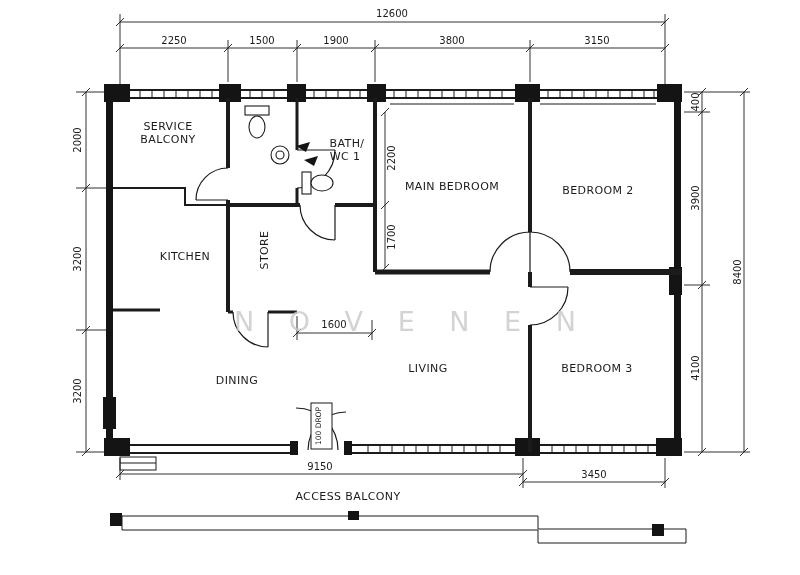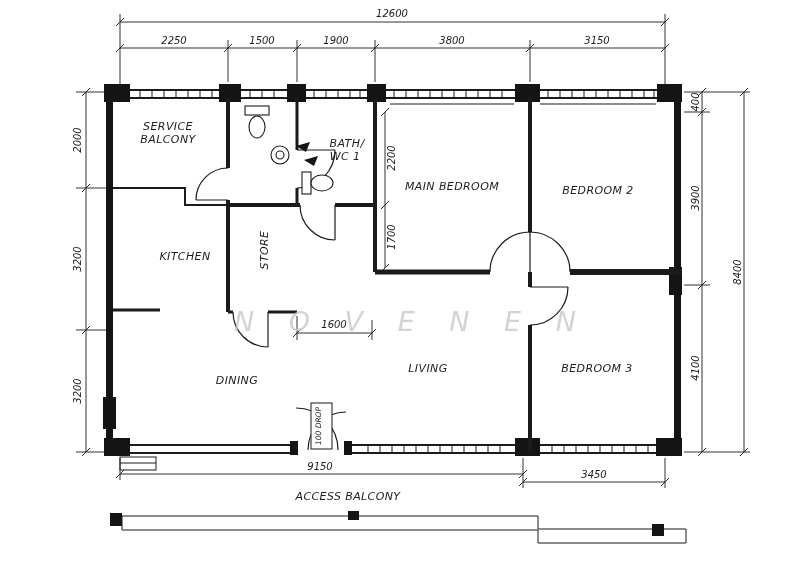--- a/index.html
+++ b/index.html
@@ -1,17 +1,17 @@
 <!DOCTYPE html>
 <html><head>
 <meta charset="utf-8">
 <style>
   html,body{margin:0;padding:0;background:#ffffff;}
   .sheet{position:relative;width:800px;height:575px;background:#ffffff;overflow:hidden;
-         font-family:"DejaVu Sans", sans-serif;font-style:italic;}
+         font-family:"DejaVu Sans", sans-serif;}
   svg{display:block}
   text{fill:#1b1b1b;font-family:"DejaVu Sans", sans-serif;}
   .dim{font-size:10px;}
   .room{font-size:11px;letter-spacing:.4px;}
   .tiny{font-size:7.5px;}
   .wm{font-size:27px;fill:#c9c9c9;letter-spacing:13px;opacity:.8;}
   .wall{stroke:#1b1b1b;fill:none;}
   .thin{stroke:#1b1b1b;stroke-width:1;fill:none;}
   .arc{stroke:#1b1b1b;stroke-width:1.2;fill:none;}
   .dimline{stroke:#1b1b1b;stroke-width:0.9;fill:none;}

